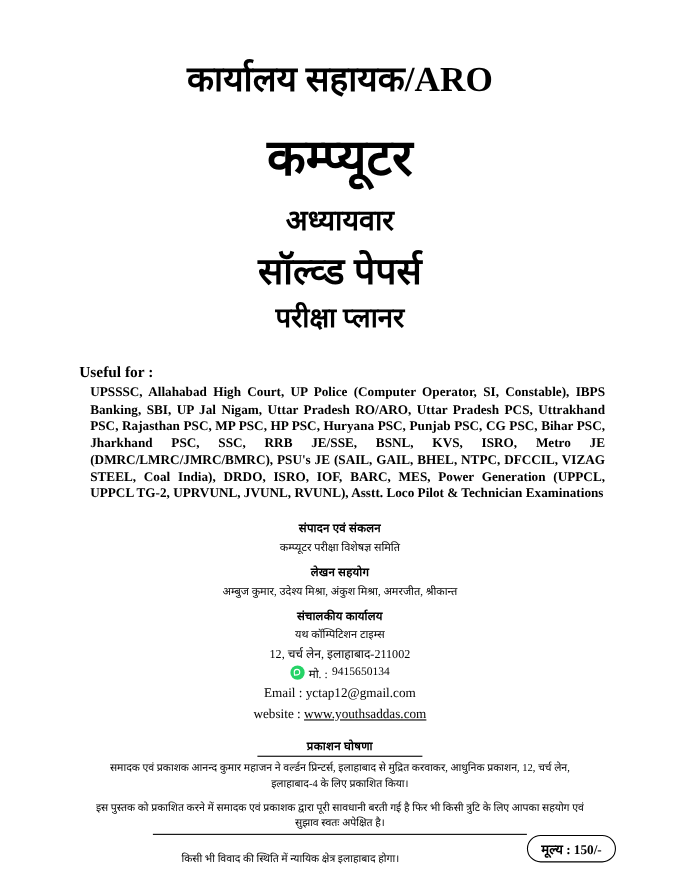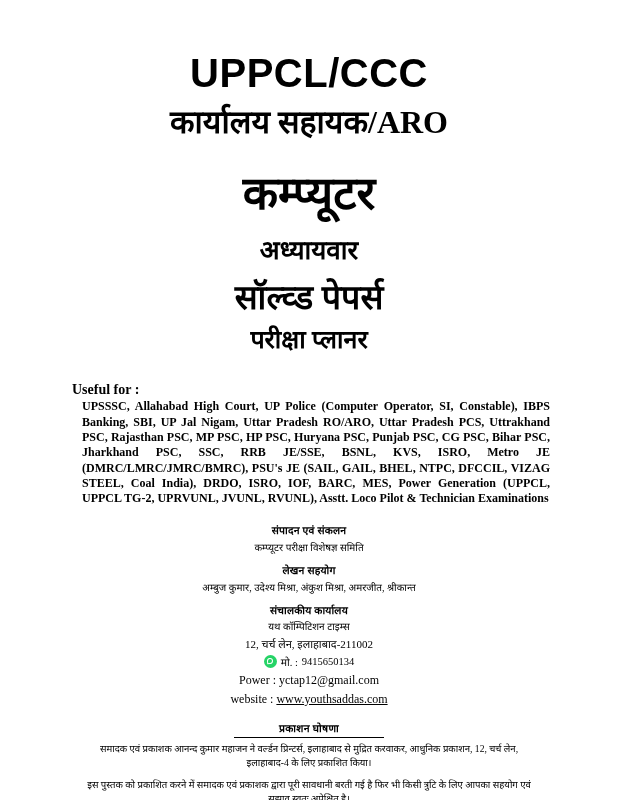--- a/index.html
+++ b/index.html
@@ -210,21 +210,20 @@
     font-weight: bold;
     background: #fff;
   }
 </style>
 </head>
 <body>
 
 <div class="page">
 
   <div class="title-block">
-    <div class="t-uppcl">UPPCL/CCC</div>
     <div class="t-karyalay">कार्यालय सहायक/ARO</div>
     <div class="t-computer">कम्प्यूटर</div>
     <div class="t-adhyaywar">अध्यायवार</div>
     <div class="t-solved">सॉल्व्ड पेपर्स</div>
     <div class="t-planner">परीक्षा प्लानर</div>
   </div>
 
   <div class="useful-block">
     <div class="useful-label">Useful for :</div>
     <div class="useful-text">UPSSSC, Allahabad High Court, UP Police (Computer Operator, SI, Constable), IBPS Banking, SBI, UP Jal Nigam, Uttar Pradesh RO/ARO, Uttar Pradesh PCS, Uttrakhand PSC, Rajasthan PSC, MP PSC, HP PSC, Huryana PSC, Punjab PSC, CG PSC, Bihar PSC, Jharkhand PSC, SSC, RRB JE/SSE, BSNL, KVS, ISRO, Metro JE (DMRC/LMRC/JMRC/BMRC), PSU's JE (SAIL, GAIL, BHEL, NTPC, DFCCIL, VIZAG STEEL, Coal India), DRDO, ISRO, IOF, BARC, MES, Power Generation (UPPCL, UPPCL TG-2, UPRVUNL, JVUNL, RVUNL), Asstt. Loco Pilot &amp; Technician Examinations</div>
@@ -240,21 +239,21 @@
     <div class="cred-head small-gap">संचालकीय कार्यालय</div>
     <div class="pub-line">यथ कॉम्पिटिशन टाइम्स</div>
     <div class="addr-line">12, चर्च लेन, इलाहाबाद-211002</div>
 
     <div class="phone-line">
       <span class="wa-icon"></span>
       <span>मो. :</span>
       <span>9415650134</span>
     </div>
 
-    <div class="email-line">Power : yctap12@gmail.com</div>
+    <div class="email-line">Email : yctap12@gmail.com</div>
     <div class="web-line">
       <span>website : </span><span class="u">www.youthsaddas.com</span>
     </div>
   </div>
 
   <div class="declaration">
     <div class="decl-head">प्रकाशन घोषणा</div>
     <div class="decl-rule"></div>
     <div class="decl-body">समादक एवं प्रकाशक आनन्द कुमार महाजन ने वर्ल्डन प्रिन्टर्स, इलाहाबाद से मुद्रित करवाकर, आधुनिक प्रकाशन, 12, चर्च लेन, इलाहाबाद-4 के लिए प्रकाशित किया।</div>
     <div class="decl-body2">इस पुस्तक को प्रकाशित करने में समादक एवं प्रकाशक द्वारा पूरी सावधानी बरती गई है फिर भी किसी त्रुटि के लिए आपका सहयोग एवं सुझाव स्वतः अपेक्षित है।</div>

